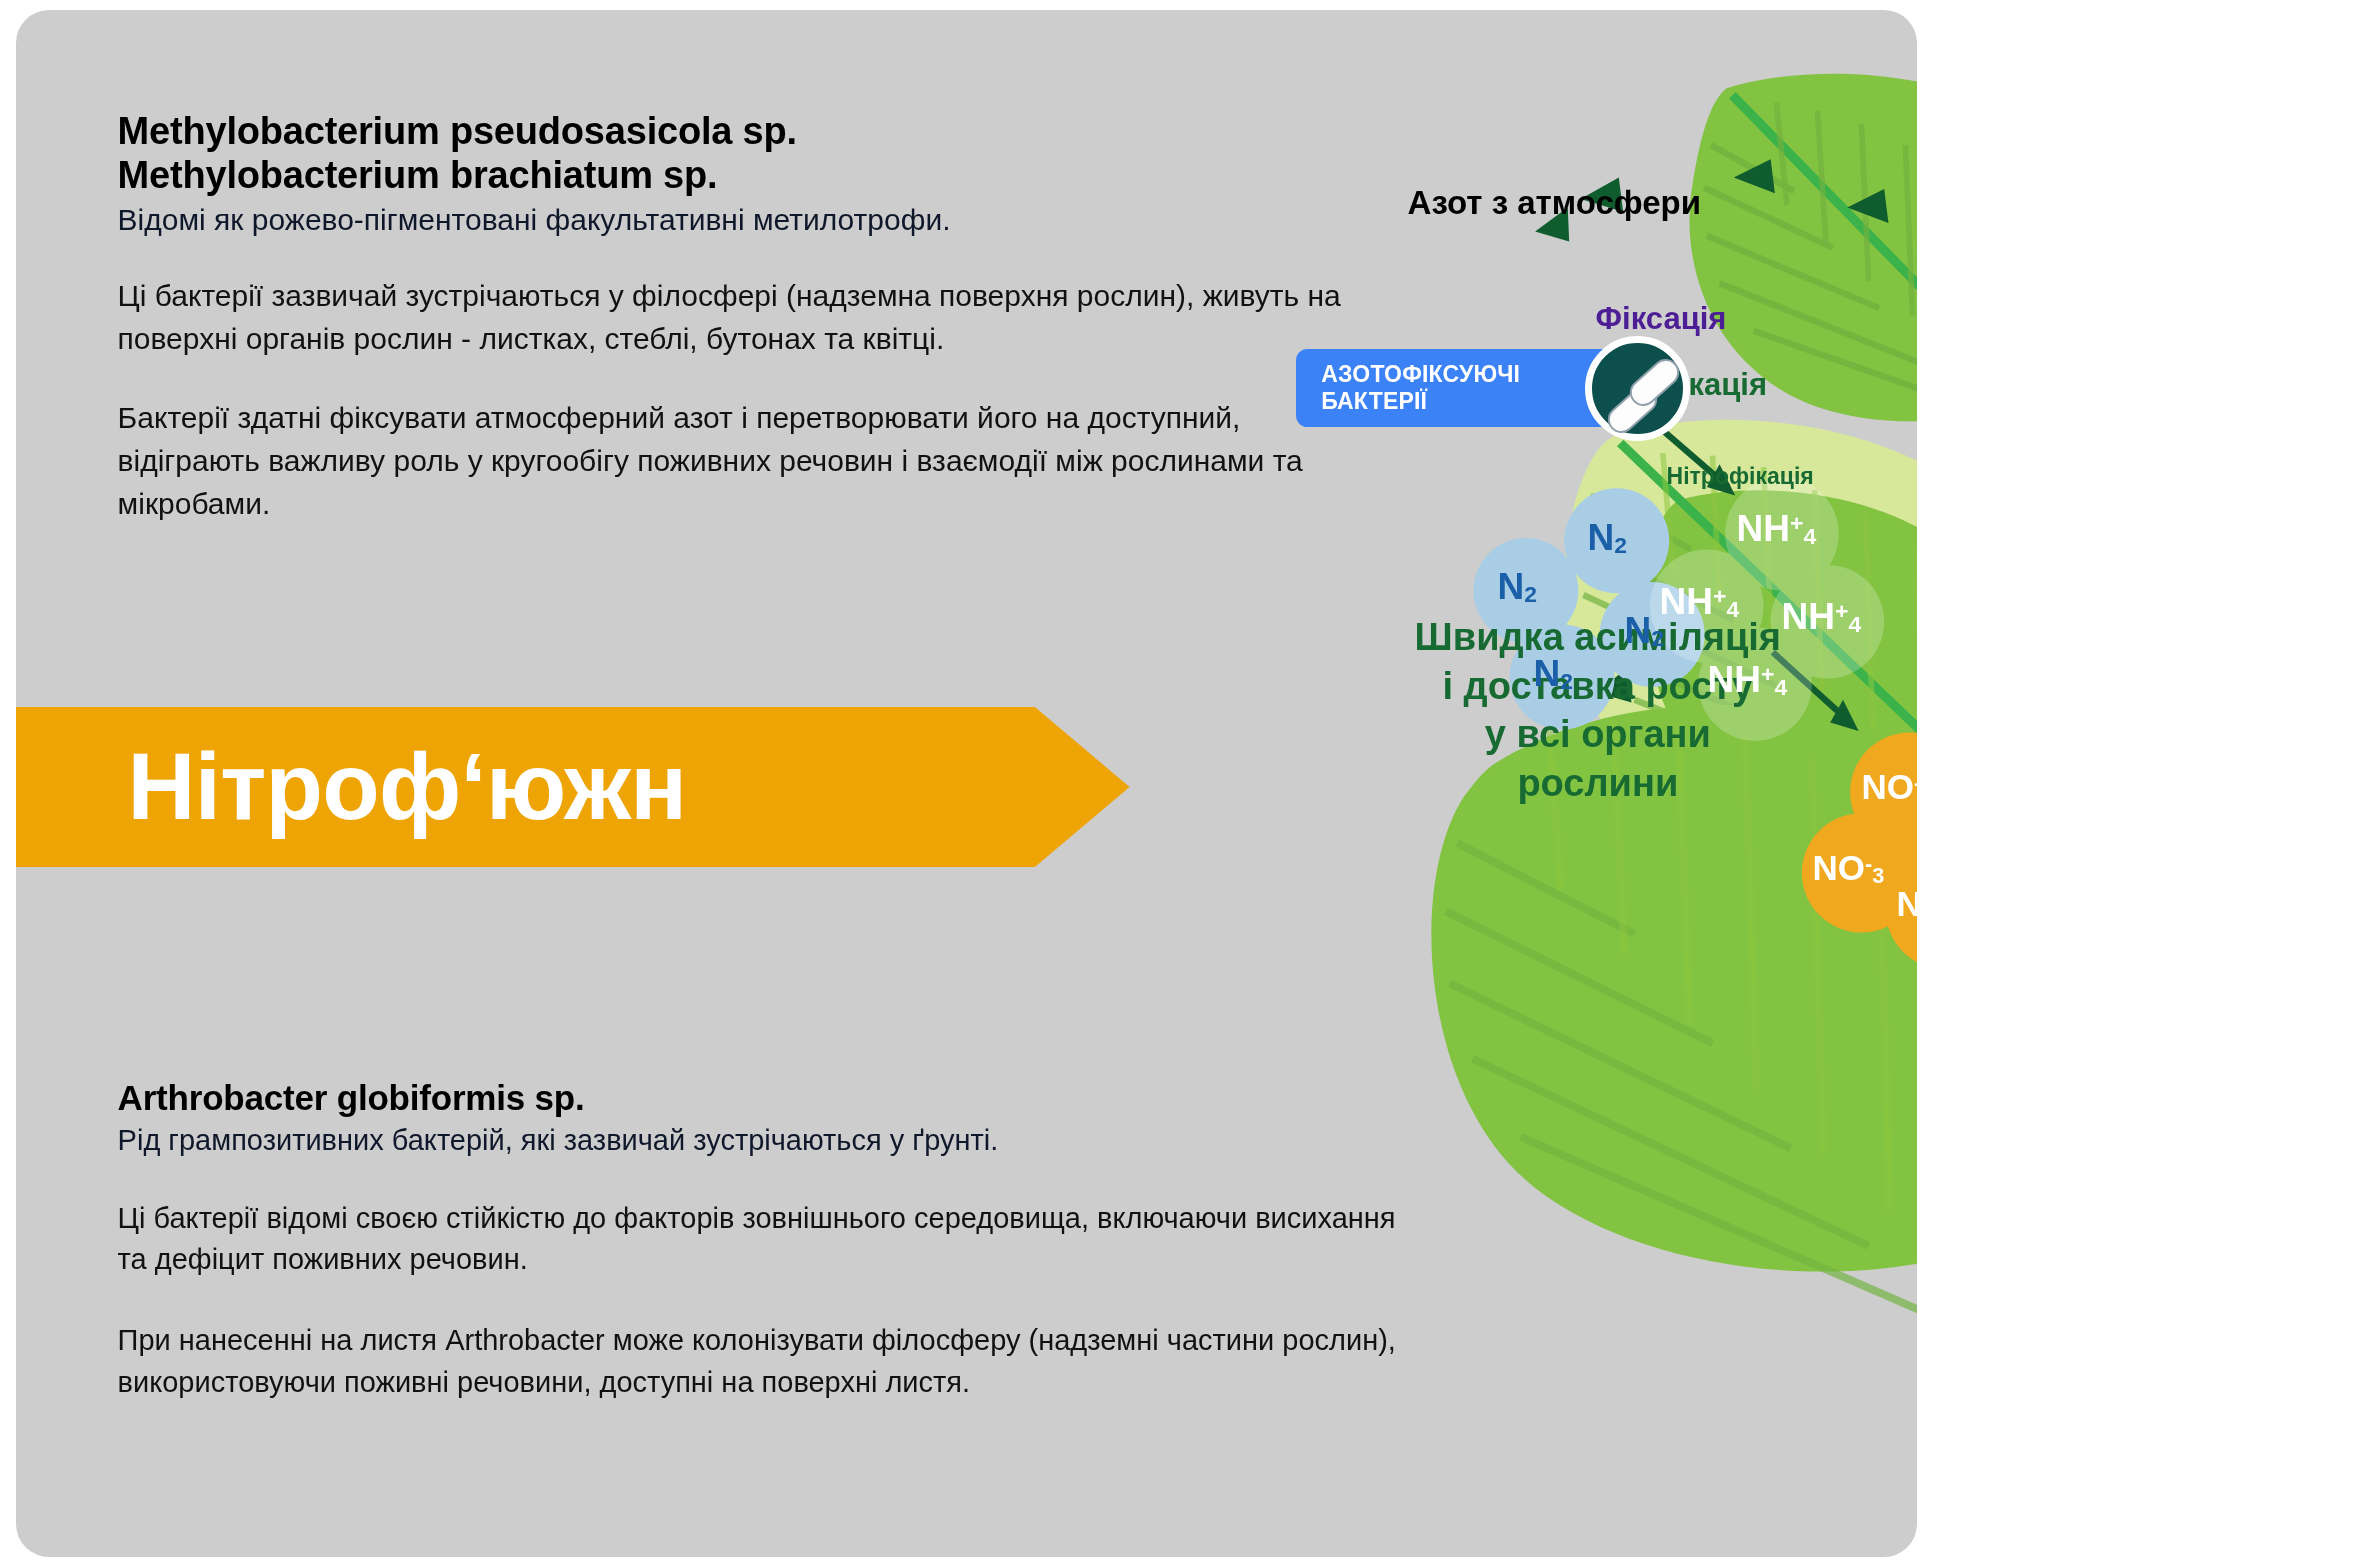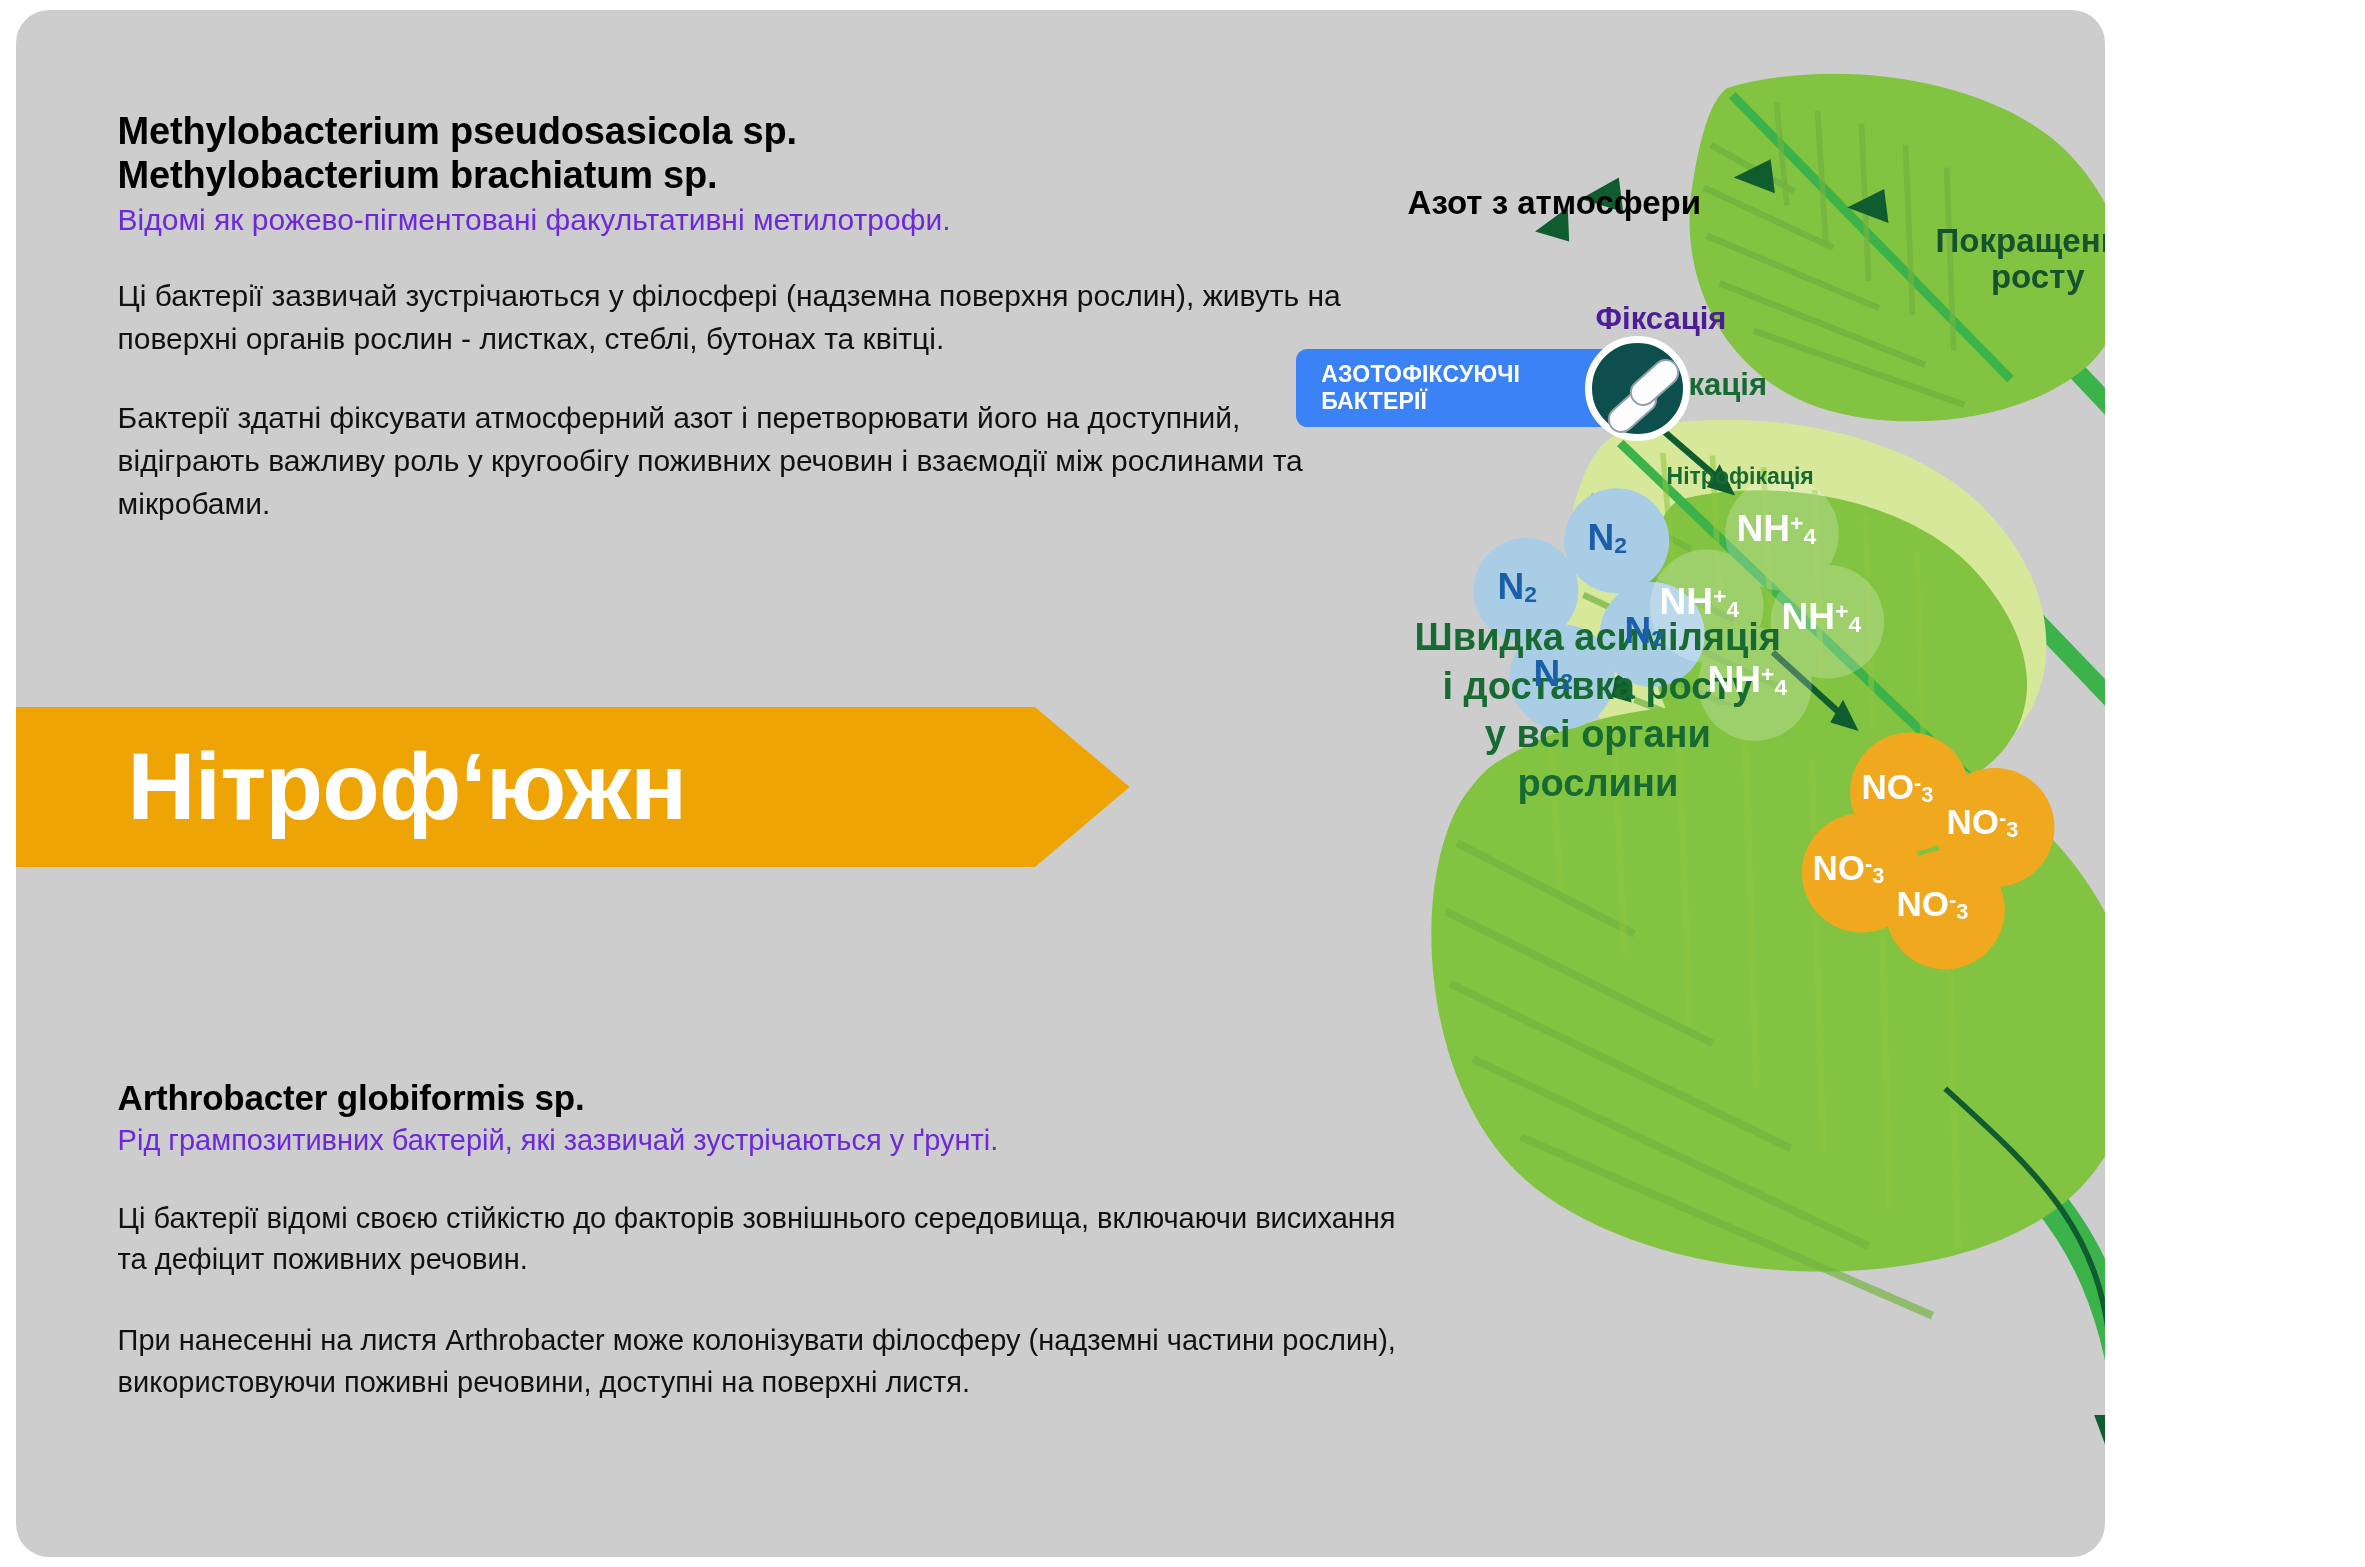--- a/index.html
+++ b/index.html
@@ -1,22 +1,22 @@
 <!DOCTYPE html>
 <html style="font-size:11.4px"><head>
 <meta charset="utf-8">
 <style>
   html,body{margin:0;padding:0;background:#ffffff;}
   body{width:2366px;height:1567px;font-family:"Liberation Sans",sans-serif;}
-  .card{position:absolute;left:15.6px;top:10px;width:2089px;height:1547px;background:#cdcdcd;border-radius:33px;overflow:hidden;}
+  .card{position:absolute;left:15.6px;top:10px;width:1901px;height:1547px;background:#cdcdcd;border-radius:33px;overflow:hidden;}
 
   
   .txtcol{position:absolute;left:102px;top:99px;width:1270px;}
   .sp-name{font-size:38px;font-weight:bold;color:#000;line-height:1.17;letter-spacing:-0.2px;}
-  .lead{font-size:30px;color:#6d28d9;line-height:1.25;margin-top:2.8px;}
+  .lead{font-size:30px;color:#0f172a;line-height:1.25;margin-top:2.8px;}
   .para{font-size:30px;color:#111;line-height:1.42;margin-top:37px;}
 
   .block2{position:absolute;left:102px;top:1068px;width:1285px;}
   .block2 .sp-name{font-size:35px;}
   .block2 .lead{font-size:29px;}
   .block2 .para{font-size:29px;margin-top:40px;}
 
   
   .banner{position:absolute;left:0px;top:697px;width:1114px;height:160px;}
   .banner .shape{position:absolute;inset:0;background:#efa406;

